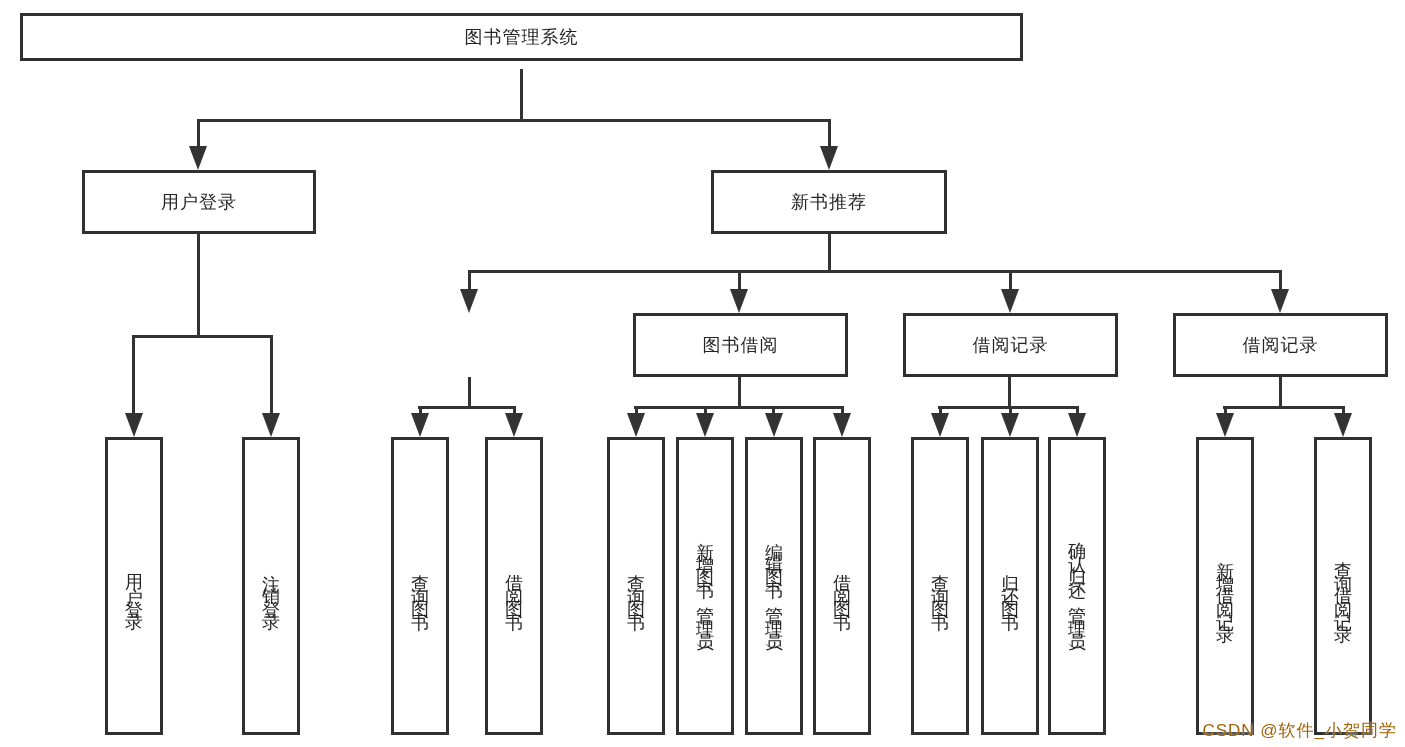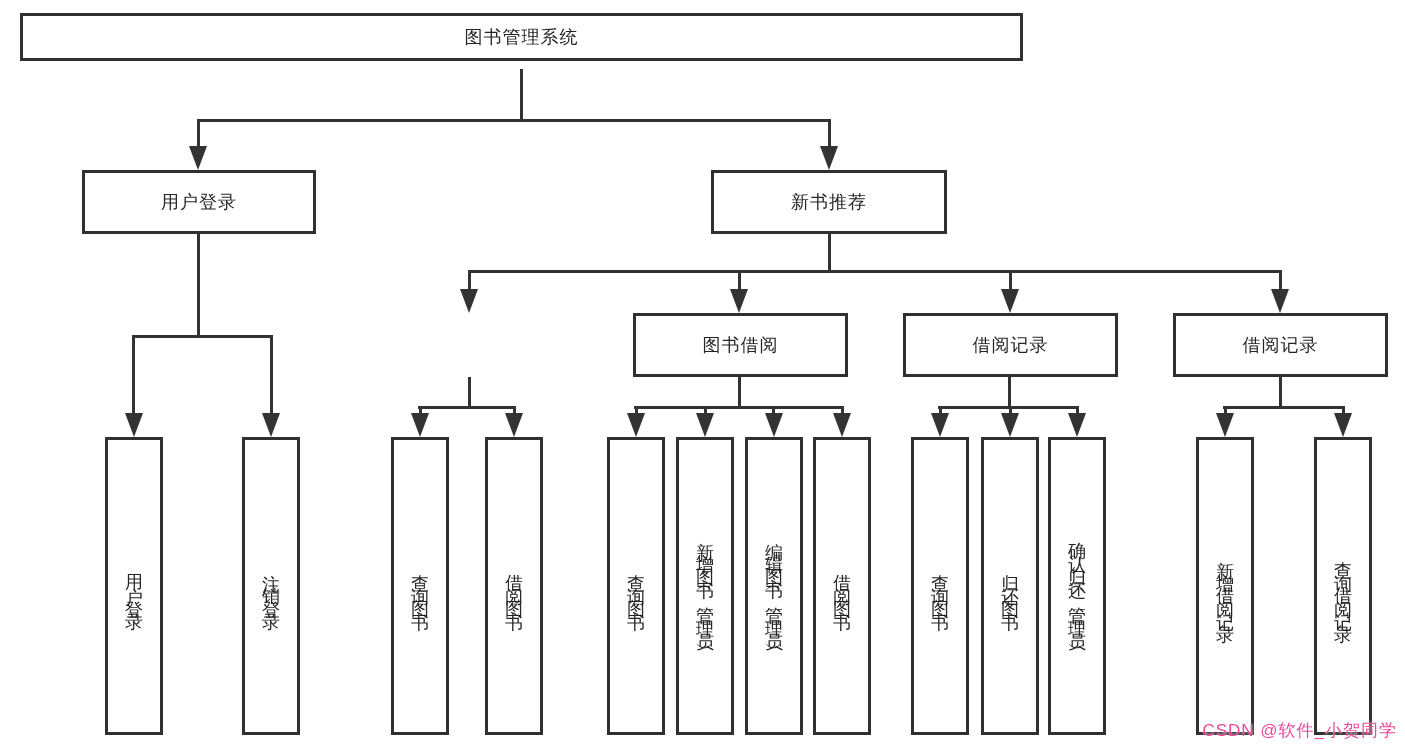--- a/index.html
+++ b/index.html
@@ -33,21 +33,21 @@
   .vl{position:absolute;width:3px;background:#333333;z-index:1;}
   .hl{position:absolute;height:3px;background:#333333;z-index:1;}
   .arrow{
     position:absolute;width:0;height:0;z-index:1;
     border-left:9px solid transparent;
     border-right:9px solid transparent;
     border-top:24px solid #333333;
   }
   .watermark{
     position:absolute;right:8px;bottom:5px;
-    font-size:17px;color:#ec4899;letter-spacing:1px;
+    font-size:17px;color:#a16207;letter-spacing:1px;
     text-shadow:0 0 3px #ffffff;
     z-index:3;
   }
 </style>
 </head>
 <body>
 
 <div class="canvas">
 
   <div class="box" style="left:20px;top:13px;width:1003px;height:48px">

